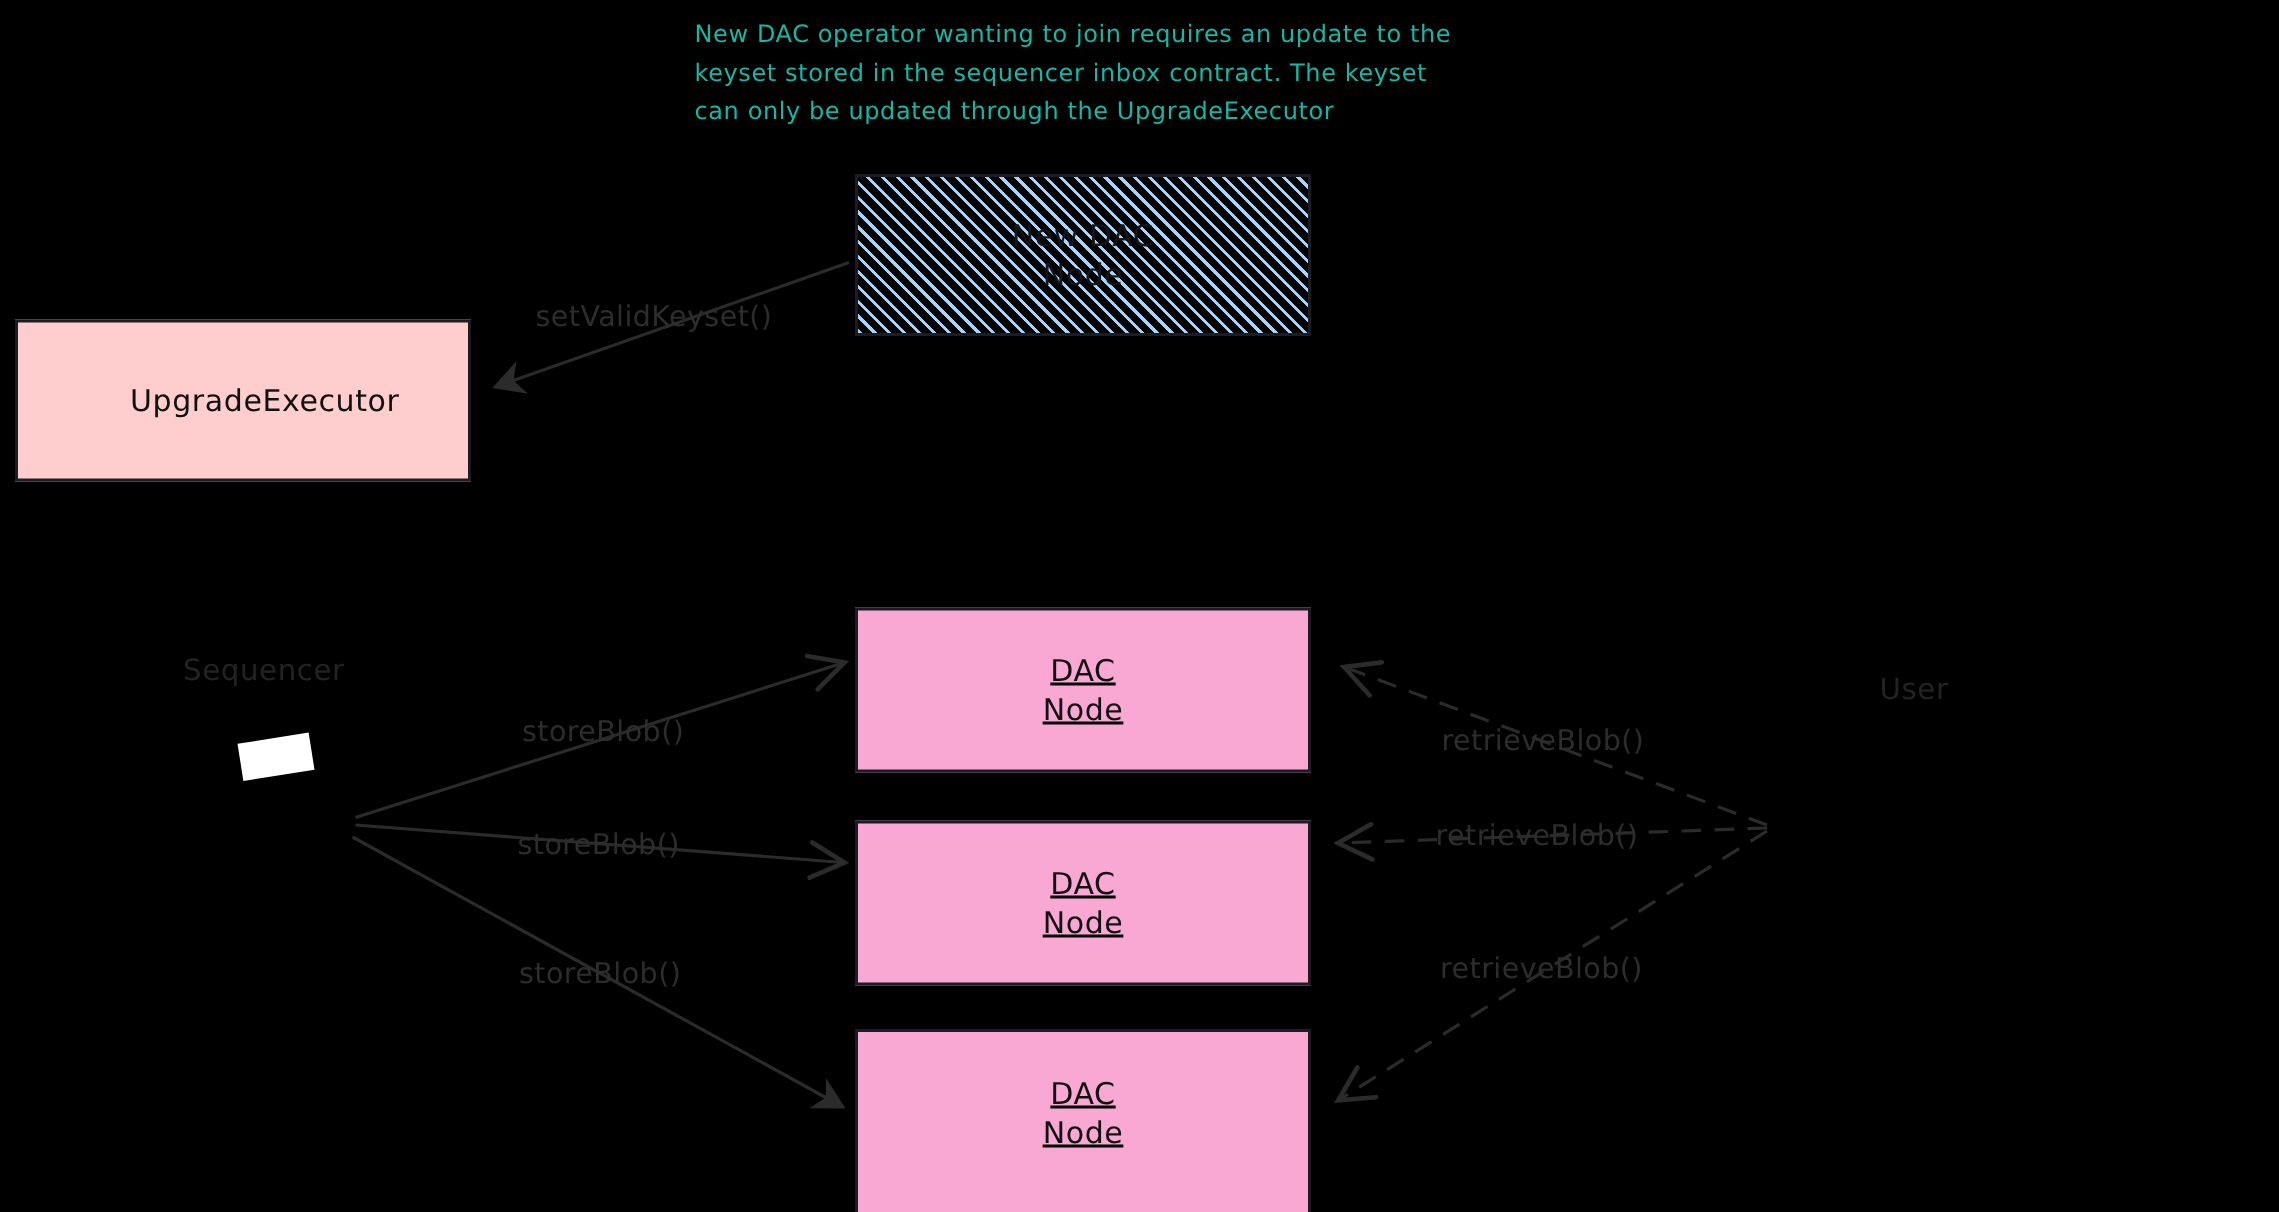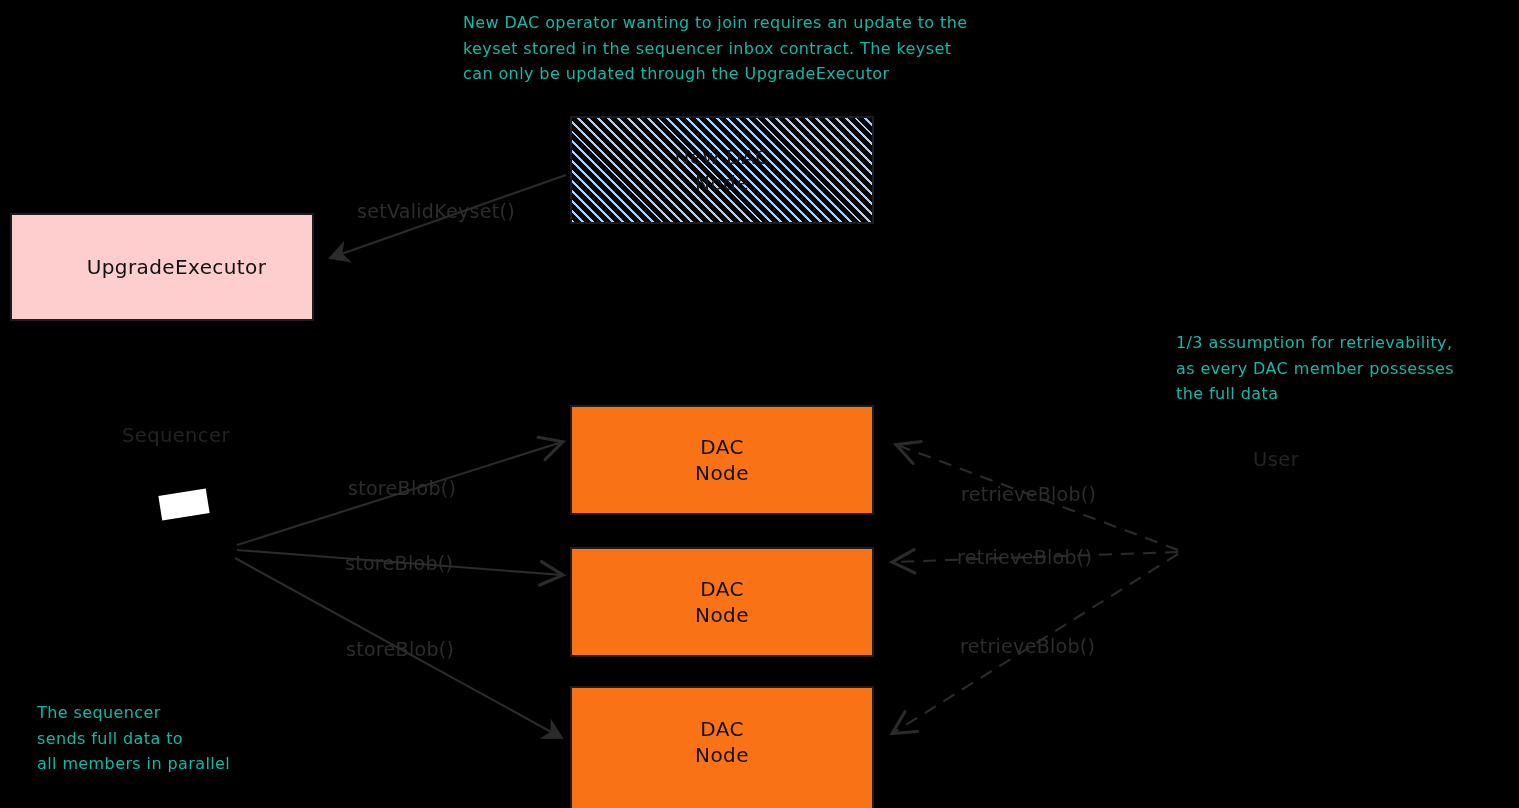--- a/index.html
+++ b/index.html
@@ -63,21 +63,22 @@
     font-size: 20px;
     line-height: 26px;
     letter-spacing: 0.4px;
     white-space: pre-line;
   }
   .box-upgrade {
     background: #fecdcd;
     padding-left: 29px;
   }
   .box-dac {
-    background: #f97316;
+    background: #f9a8d4;
+    text-decoration: underline;
   }
   .box-hatched {
     background:
       repeating-linear-gradient(45deg,
         #a6d4fb 0px, #a6d4fb 2px,
         #000000 2px, #000000 7px);
   }
   .box-hatched .box-text {
     color: #15151a;
   }
@@ -114,27 +115,21 @@
 
     <line x1="1178" y1="552" x2="893" y2="562" stroke="#2b2b2b" stroke-width="2.1" stroke-dasharray="13 9" marker-end="url(#arrow-open)"></line>
 
     <line x1="1178" y1="554" x2="893" y2="733" stroke="#2b2b2b" stroke-width="2.1" stroke-dasharray="13 9" marker-end="url(#arrow-open)"></line>
   </svg>
 
   <div class="note" style="left:463px; top:10px; width:640px;">New DAC operator wanting to join requires an update to the
 keyset stored in the sequencer inbox contract. The keyset
 can only be updated through the UpgradeExecutor</div>
 
-  <div class="note" style="left:1176px; top:330px; width:330px;">1/3 assumption for retrievability,
-as every DAC member possesses
-the full data</div>
 
-  <div class="note" style="left:37px; top:700px; width:280px;">The sequencer
-sends full data to
-all members in parallel</div>
 
   <div class="box box-hatched" style="left:570px; top:116px; width:304px; height:108px;">
     <span class="box-text">New DAC
 Node</span>
   </div>
 
   <div class="box box-upgrade" style="left:10px; top:213px; width:304px; height:108px;">
     <span class="box-text">UpgradeExecutor</span>
   </div>
 
@@ -146,21 +141,21 @@
   <div class="box box-dac" style="left:570px; top:547px; width:304px; height:110px;">
     <span class="box-text">DAC
 Node</span>
   </div>
 
   <div class="box box-dac" style="left:570px; top:686px; width:304px; height:125px;">
     <span class="box-text" style="margin-bottom:14px;">DAC
 Node</span>
   </div>
 
-  <div class="plain-label" style="left:122px; top:424px;">Sequencer</div>
+  <div class="plain-label" style="left:122px; top:435px;">Sequencer</div>
   <div class="seq-shape" style="left:160px; top:492px; width:48px; height:25px;"></div>
 
   <div class="plain-label" style="left:1253px; top:448px;">User</div>
 
   <div class="edge-label" style="left:357px; top:200px;">setValidKeyset()</div>
 
   <div class="edge-label" style="left:348px; top:477px;">storeBlob()</div>
 
   <div class="edge-label" style="left:345px; top:552px;">storeBlob()</div>
 

